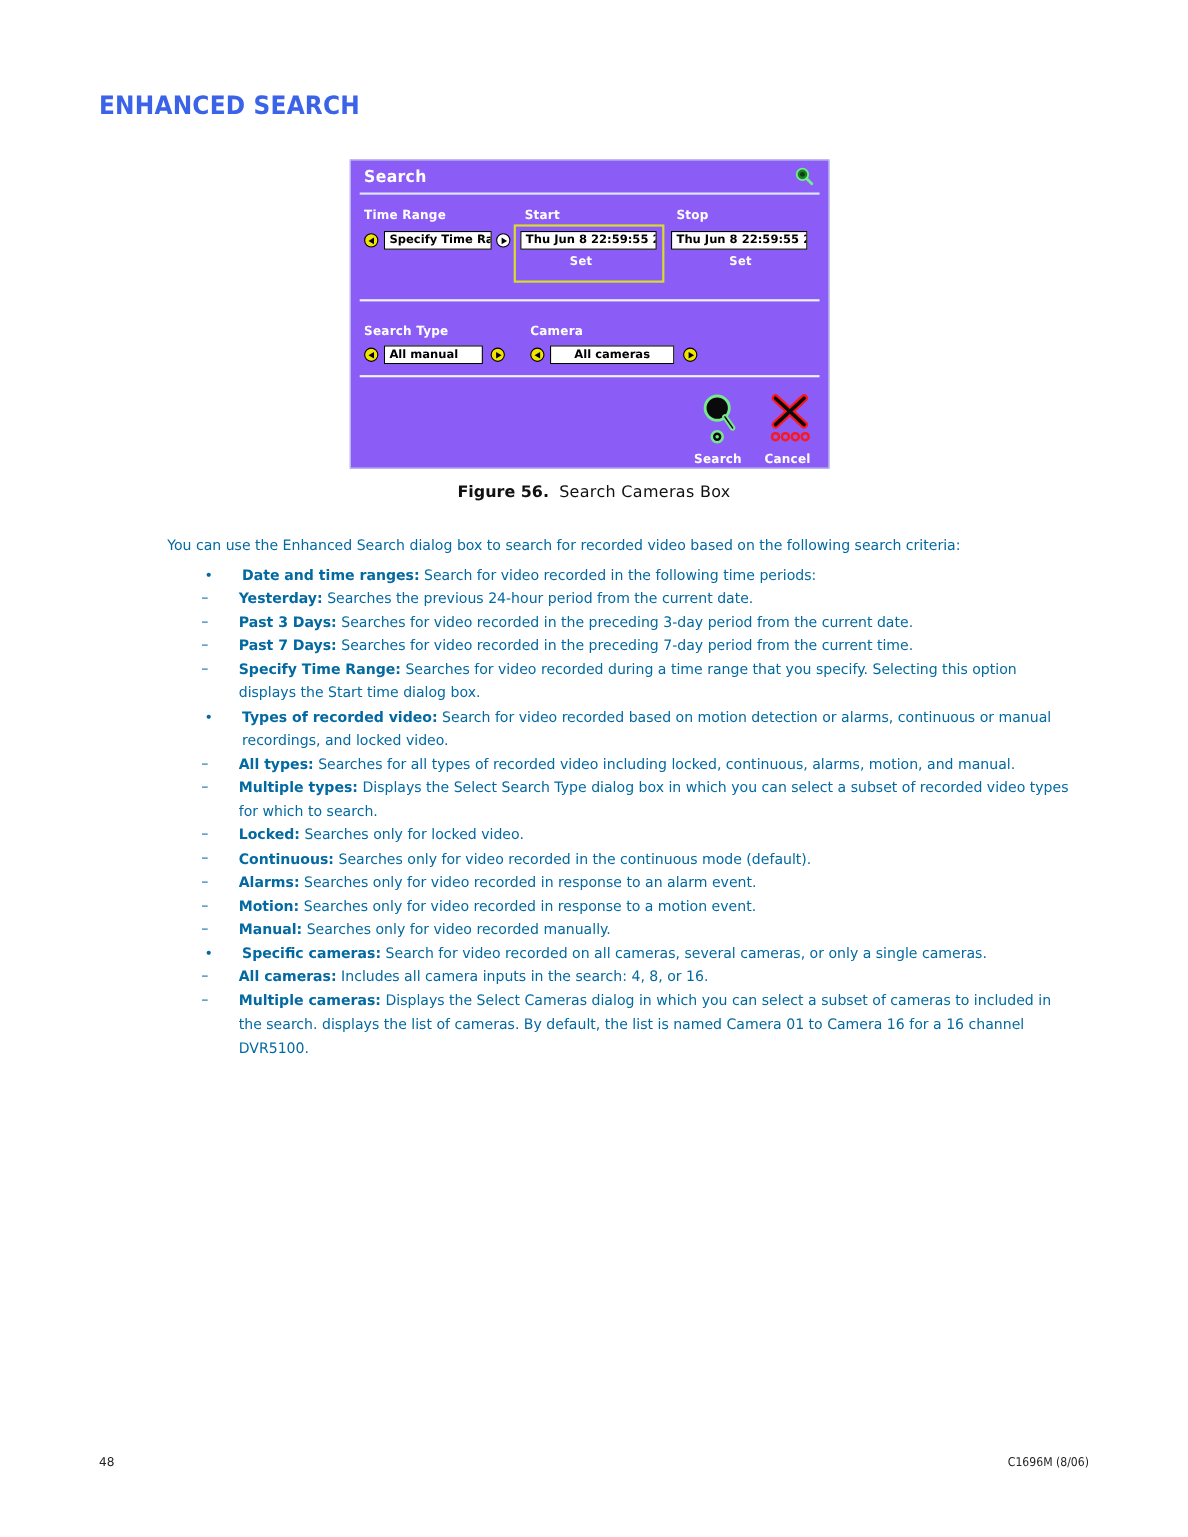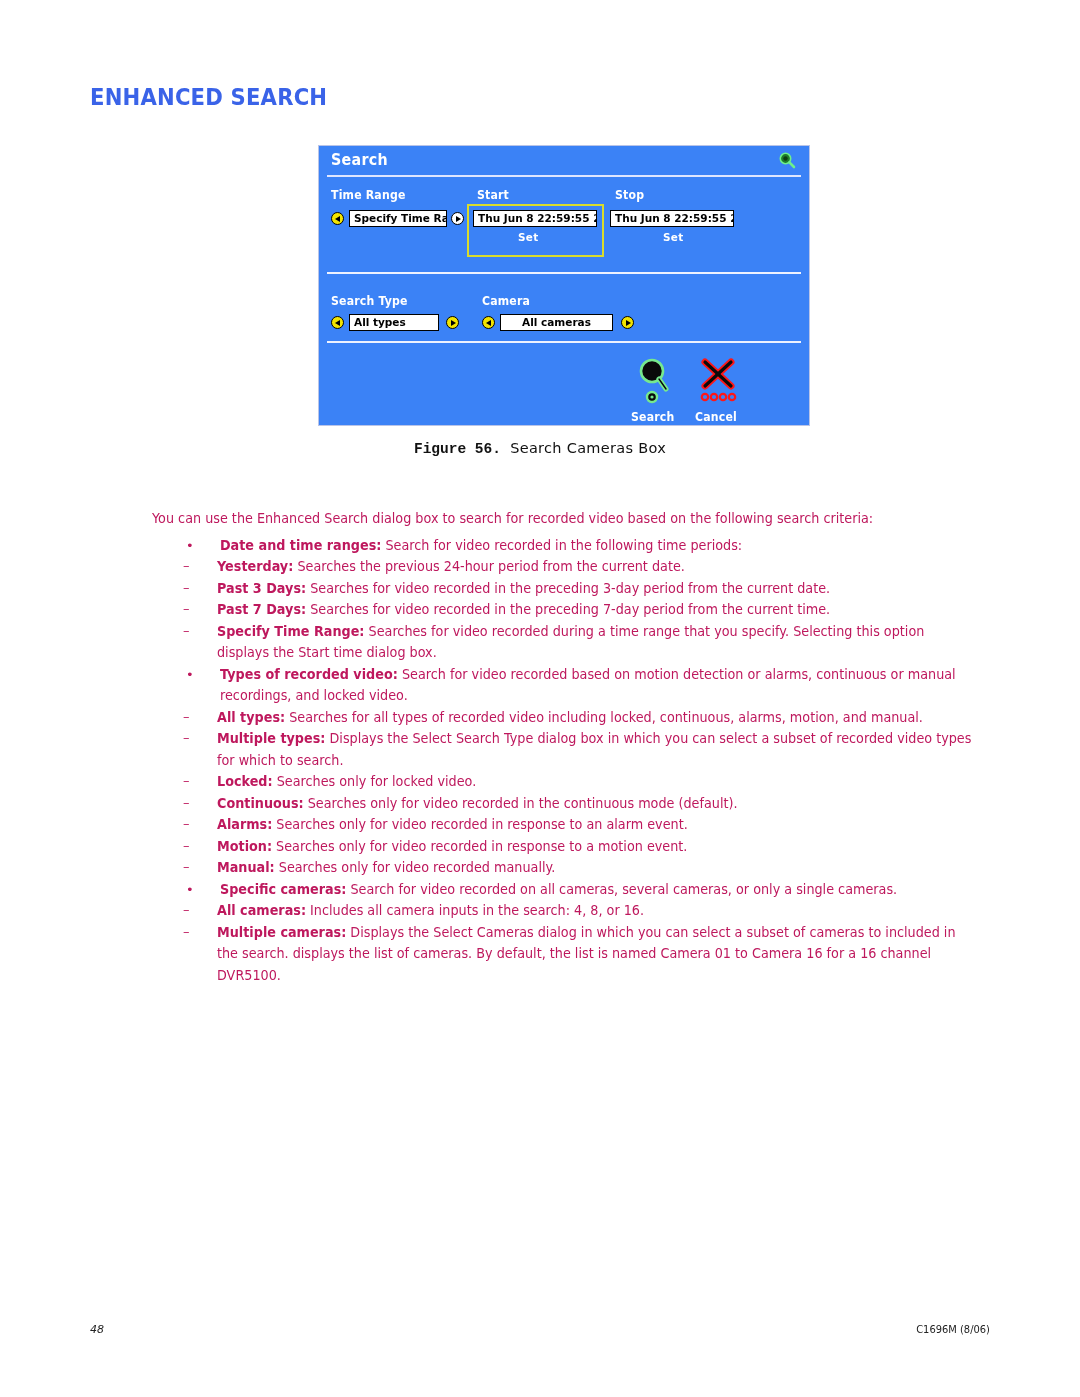--- a/index.html
+++ b/index.html
@@ -28,23 +28,23 @@
     font-family: "DejaVu Sans", sans-serif;
     transform: scaleX(0.92);
     transform-origin: left center;
   }
 
   
   .dialog {
     position: absolute;
     left: 318px;
     top: 145px;
-    width: 492px;
+    width: 436px;
     height: 281px;
-    background: #3b82f6;
+    background: #8b5cf6;
     border: 1px solid #b9c4e8;
     box-sizing: border-box;
     font-family: "DejaVu Sans", sans-serif;
     color: #ffffff;
     overflow: hidden;
   }
   .dlg-titlebar {
     position: absolute;
     left: 0; top: 0; right: 0;
     height: 33px;
@@ -174,33 +174,33 @@
   .figcaption {
     position: absolute;
     left: 0;
     top: 440px;
     width: 1080px;
     text-align: center;
     font-size: 14.5px;
     font-family: "DejaVu Sans", sans-serif;
     color: #111;
   }
-  .figcaption b { font-weight: bold; font-family: Liberation Mono, monospace; }
+  .figcaption b { font-weight: bold; }
   .figcaption .capt { letter-spacing: 0.3px; }
 
   
   .body-text {
     position: absolute;
     left: 152px;
-    top: 508px;
+    top: 486px;
     width: 852px;
     font-family: "DejaVu Sans", sans-serif;
     font-size: 13.2px;
     line-height: 21.5px;
-    color: #be185d;
+    color: #0369a1;
   }
   .intro {
     margin: 0 0 5px 0;
     transform: scaleX(0.97);
     transform-origin: left top;
   }
   ul.lvl1 {
     margin: 0;
     padding: 0;
     list-style: none;
@@ -235,21 +235,20 @@
   .para b { font-weight: bold; }
 
   
   .footer-left {
     position: absolute;
     left: 90px;
     top: 1323px;
     font-size: 11px;
     font-family: "DejaVu Sans", sans-serif;
     color: #222;
-    font-style: italic;
   }
   .footer-right {
     position: absolute;
     right: 90px;
     top: 1323px;
     font-size: 11px;
     font-family: "DejaVu Sans", sans-serif;
     color: #222;
     transform: scaleX(0.9);
     transform-origin: right top;
@@ -288,21 +287,21 @@
 
   <div class="value-field" style="left:291px; top:64px; width:124px; height:17px;">Thu Jun 8 22:59:55 2006</div>
   <div class="set-btn" style="left:344px; top:85px;">Set</div>
 
   <div class="dlg-rule" style="left:8px; right:8px; top:126px;"></div>
 
   <div class="dlg-label" style="left:12px; top:148px;">Search Type</div>
   <div class="dlg-label" style="left:163px; top:148px;">Camera</div>
 
   <div class="arrow-btn left" style="left:12px; top:170px;"></div>
-  <div class="value-field" style="left:30px; top:168px; width:90px; height:17px;">All types</div>
+  <div class="value-field" style="left:30px; top:168px; width:90px; height:17px;">All manual</div>
   <div class="arrow-btn right" style="left:127px; top:170px;"></div>
 
   <div class="arrow-btn left" style="left:163px; top:170px;"></div>
   <div class="value-field" style="left:181px; top:168px; width:113px; height:17px;text-align:center;">All cameras</div>
   <div class="arrow-btn right" style="left:302px; top:170px;"></div>
 
   <div class="dlg-rule" style="left:8px; right:8px; top:195px;"></div>
 
   <div class="action-icon" style="left:316px; top:210px;">
     <svg width="40" height="52" viewBox="0 0 40 52">

